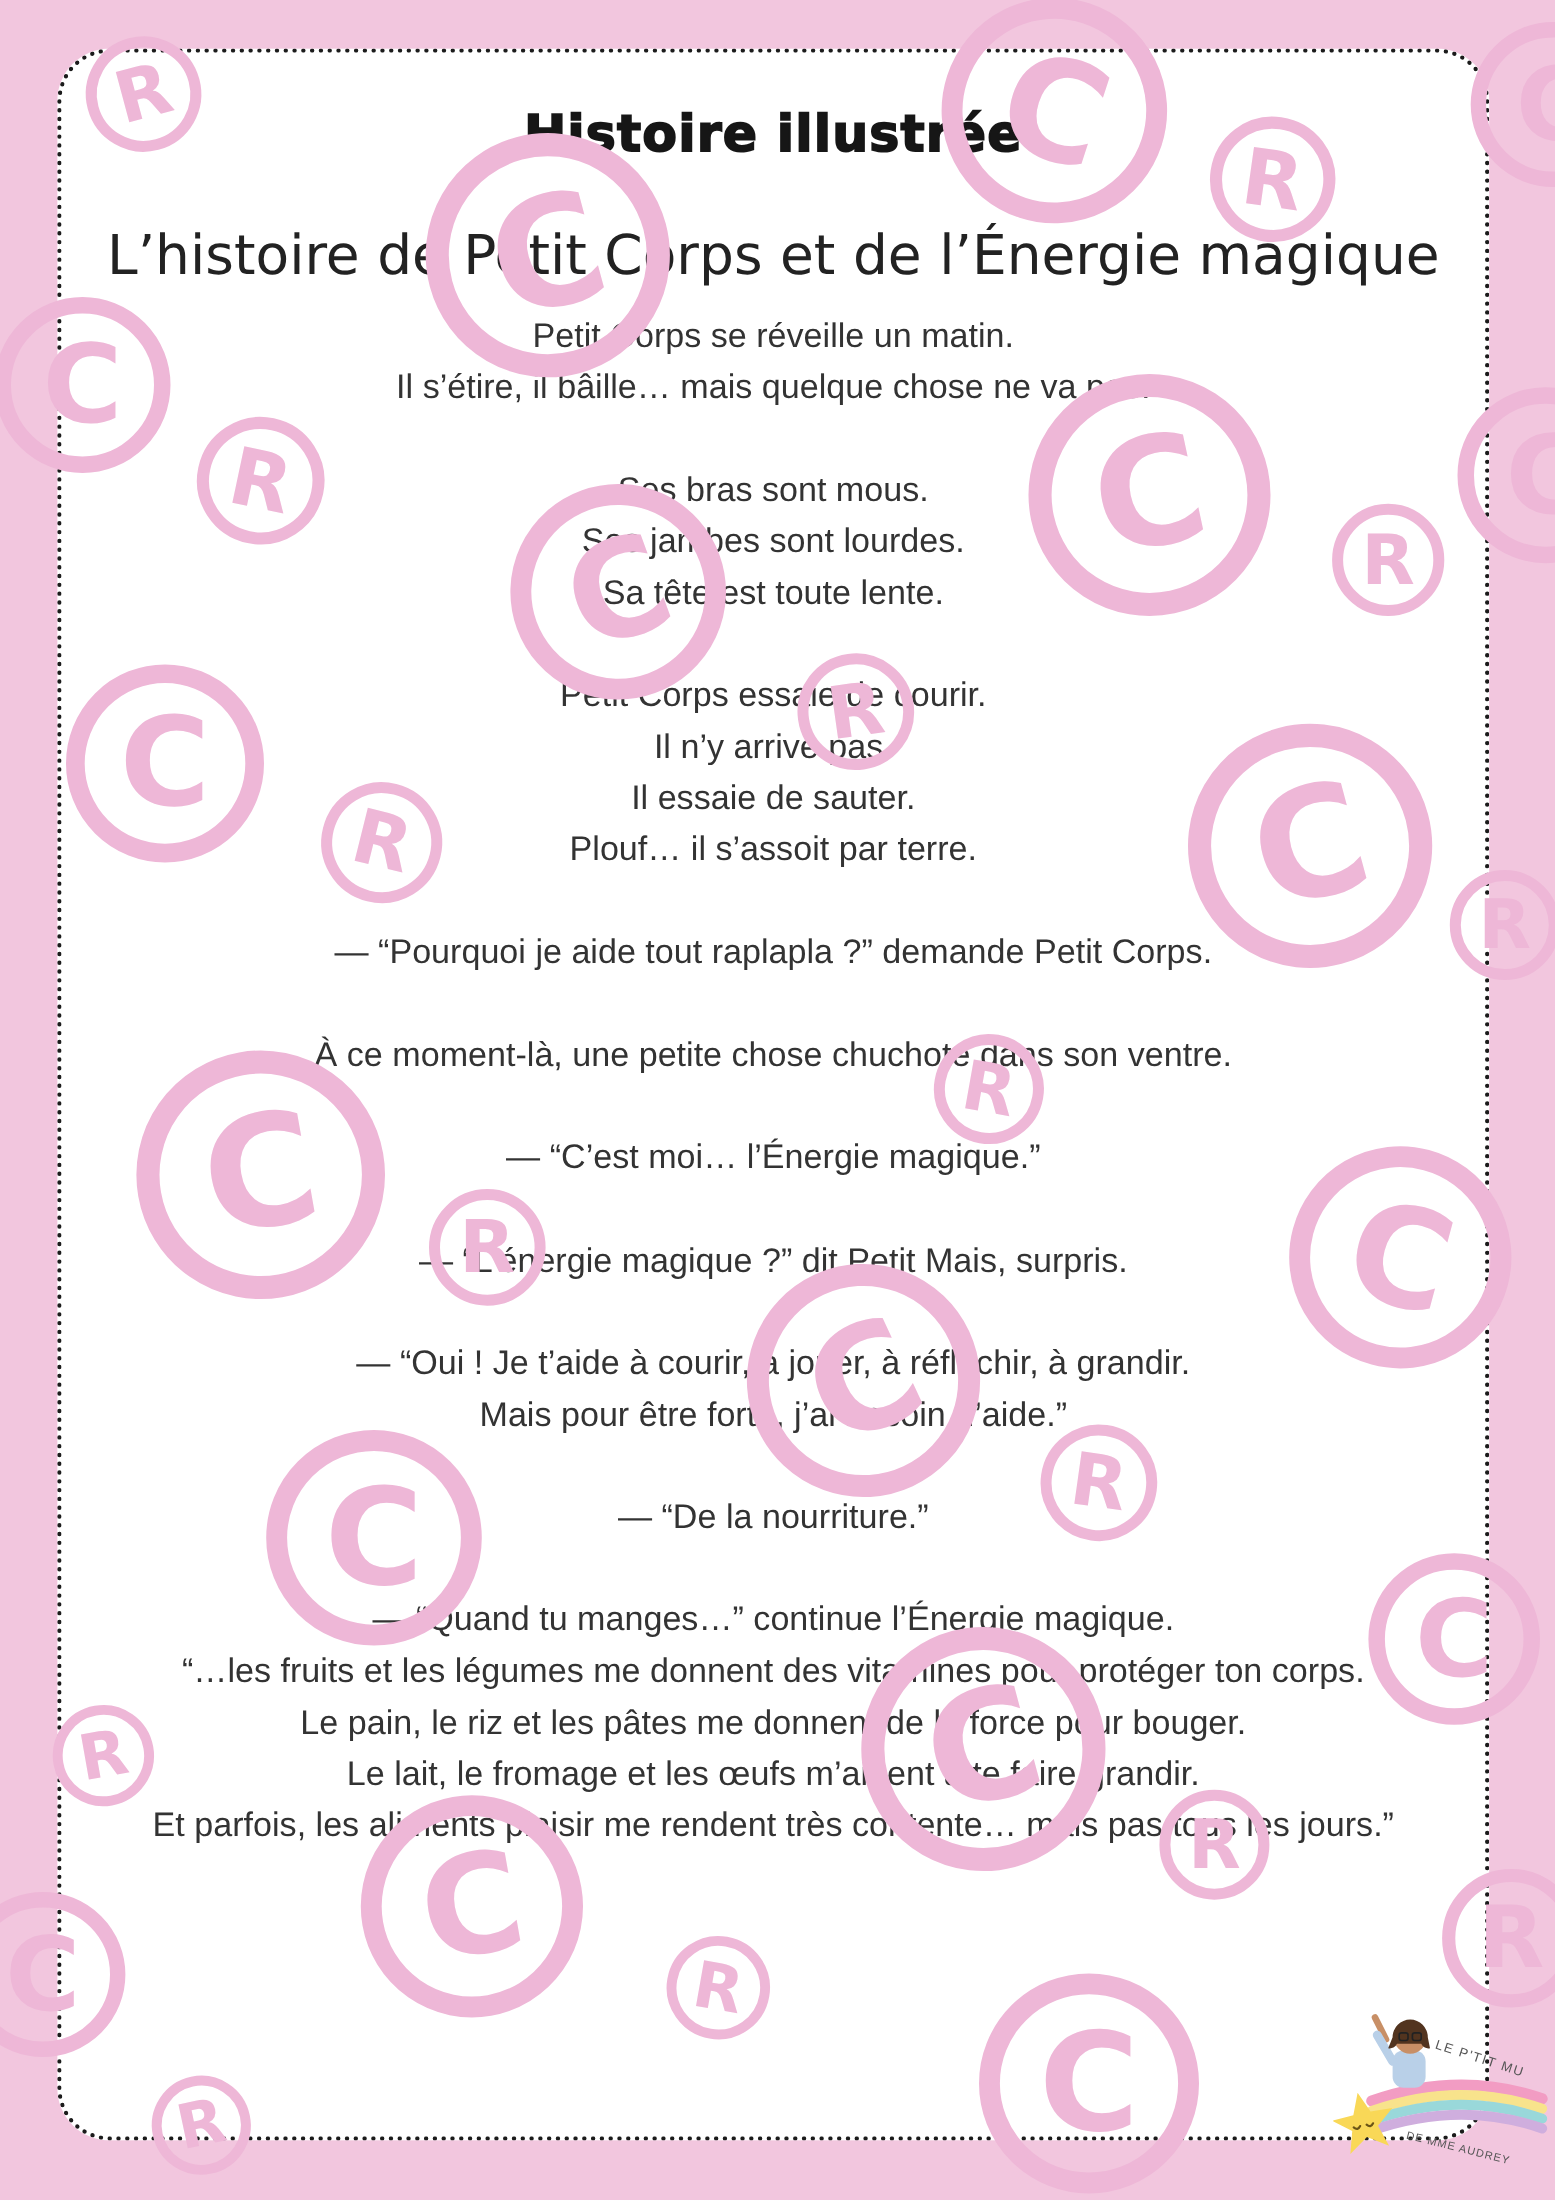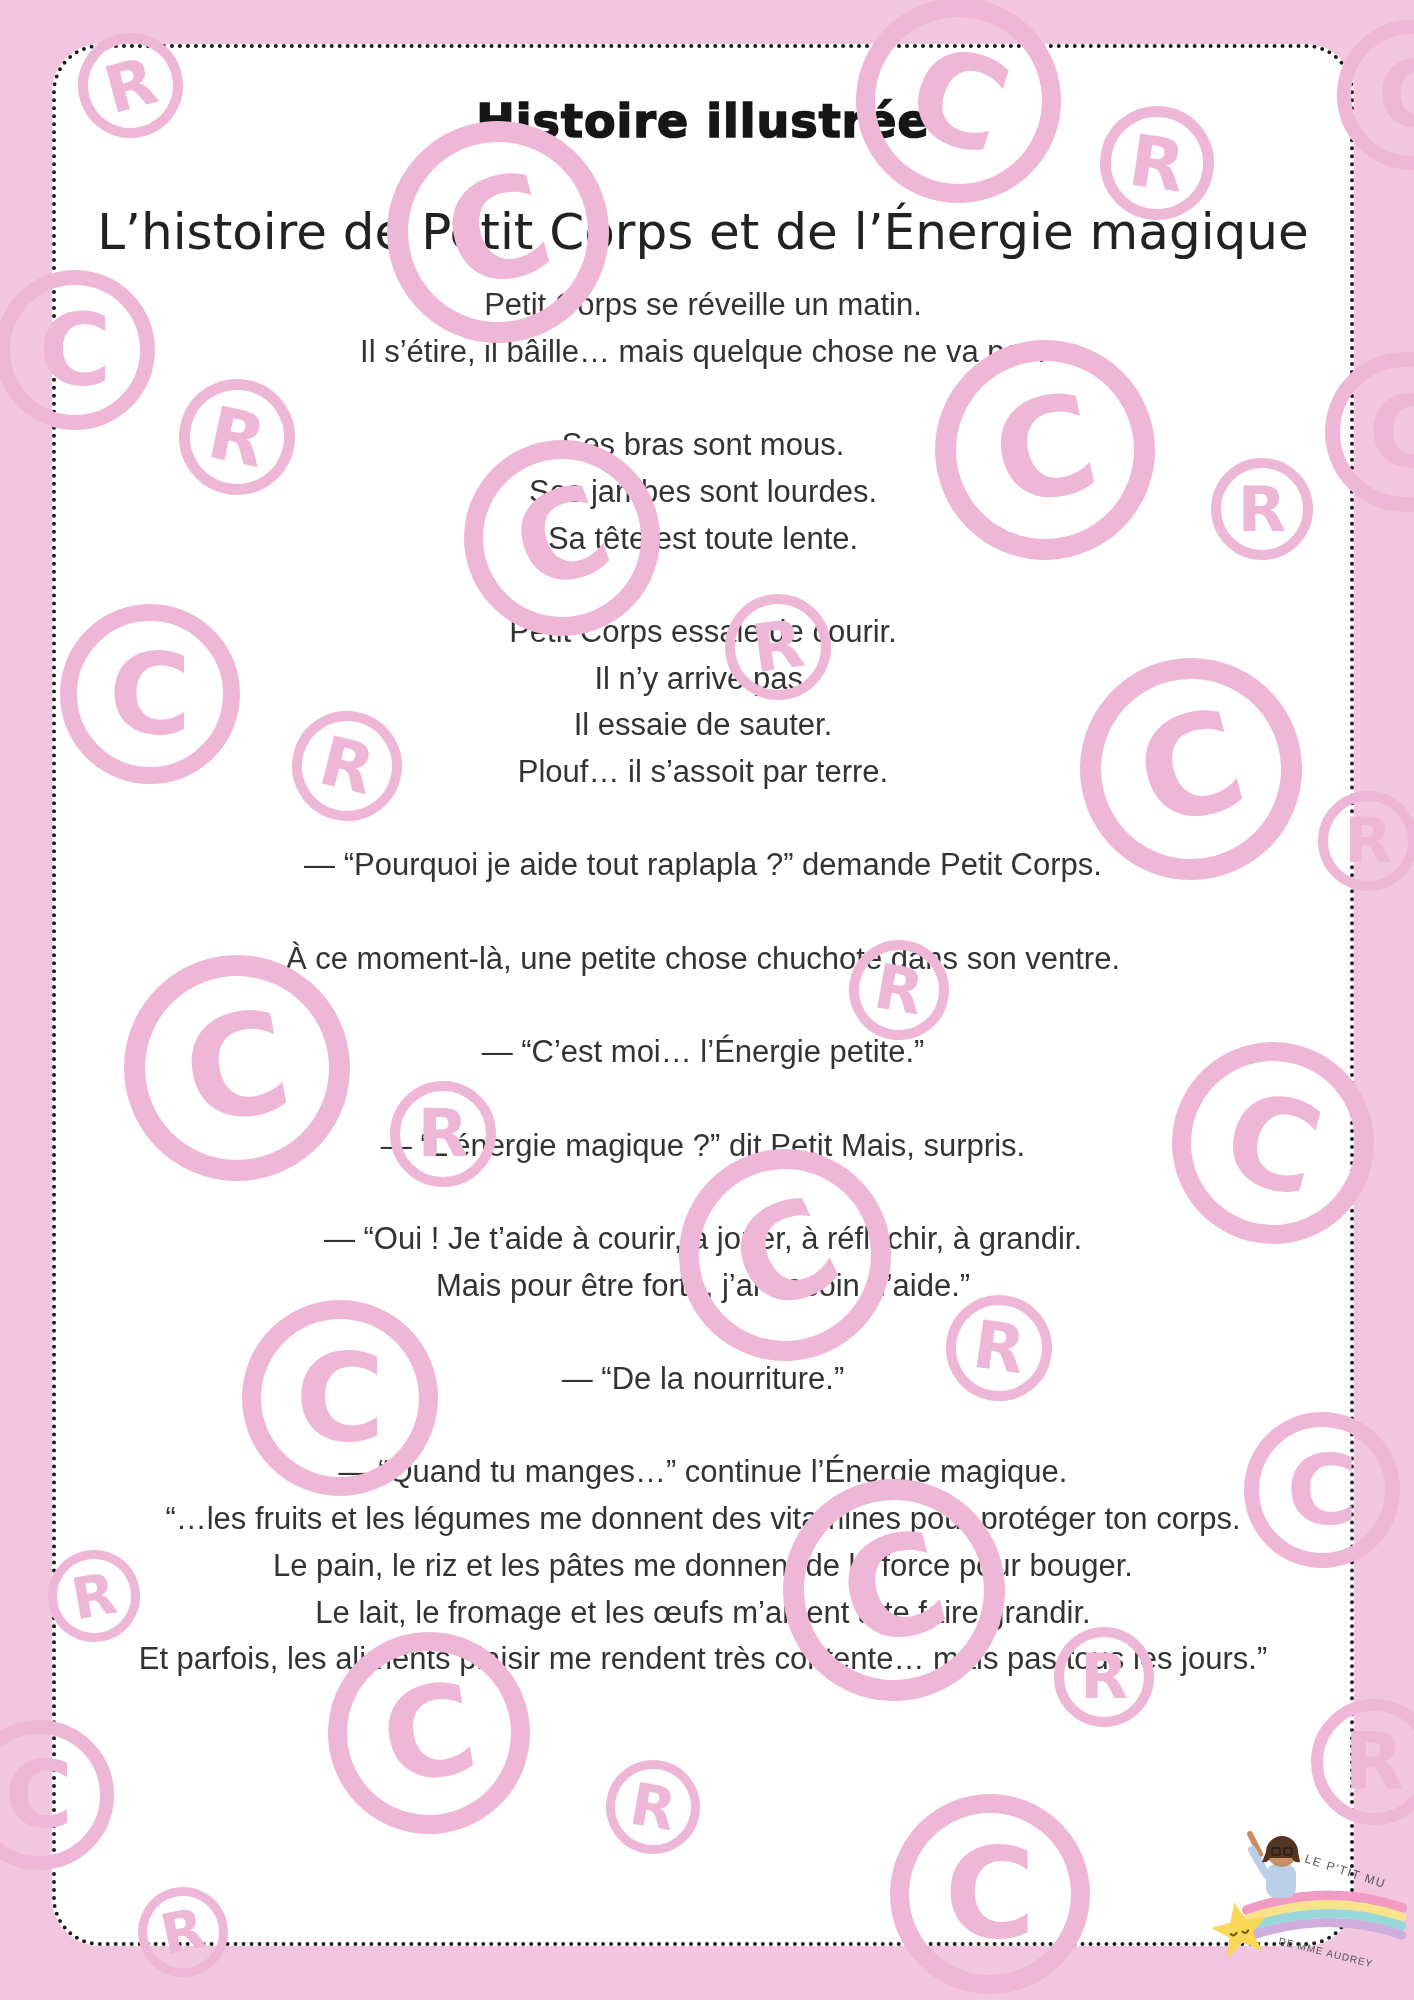--- a/index.html
+++ b/index.html
@@ -58,21 +58,21 @@
 
 <div class="page">
   <h1 class="page-title">Histoire illustrée</h1>
   <h2 class="page-subtitle">L’histoire de Petit Corps et de l’Énergie magique</h2>
   <div class="story">
       <p>Petit Corps se réveille un matin.<br>Il s’étire, il bâille… mais quelque chose ne va pas.</p>
       <p>Ses bras sont mous.<br>Ses jambes sont lourdes.<br>Sa tête est toute lente.</p>
       <p>Petit Corps essaie de courir.<br>Il n’y arrive pas.<br>Il essaie de sauter.<br>Plouf… il s’assoit par terre.</p>
       <p>— “Pourquoi je aide tout raplapla ?” demande Petit Corps.</p>
       <p>À ce moment-là, une petite chose chuchote dans son ventre.</p>
-      <p>— “C’est moi… l’Énergie petite.”</p>
+      <p>— “C’est moi… l’Énergie magique.”</p>
       <p>— “L’énergie magique ?” dit Petit Mais, surpris.</p>
       <p>— “Oui ! Je t’aide à courir, à jouer, à réfléchir, à grandir.<br>Mais pour être forte, j’ai besoin d’aide.”</p>
       <p>— “De la nourriture.”</p>
       <p>— “Quand tu manges…” continue l’Énergie magique.<br>“…les fruits et les légumes me donnent des vitamines pour protéger ton corps.<br>Le pain, le riz et les pâtes me donnent de la force pour bouger.<br>Le lait, le fromage et les œufs m’aident à te faire grandir.<br>Et parfois, les aliments plaisir me rendent très contente… mais pas tous les jours.”</p>
     </div>
 </div>
 
 <div class="wm-layer">
     <div class="wm" style="left: 77.5px; top: 32.5px; width: 105px; height: 105px; border-width: 10px; transform: rotate(-15deg);">
       <span style="font-size: 65px;">R</span>

